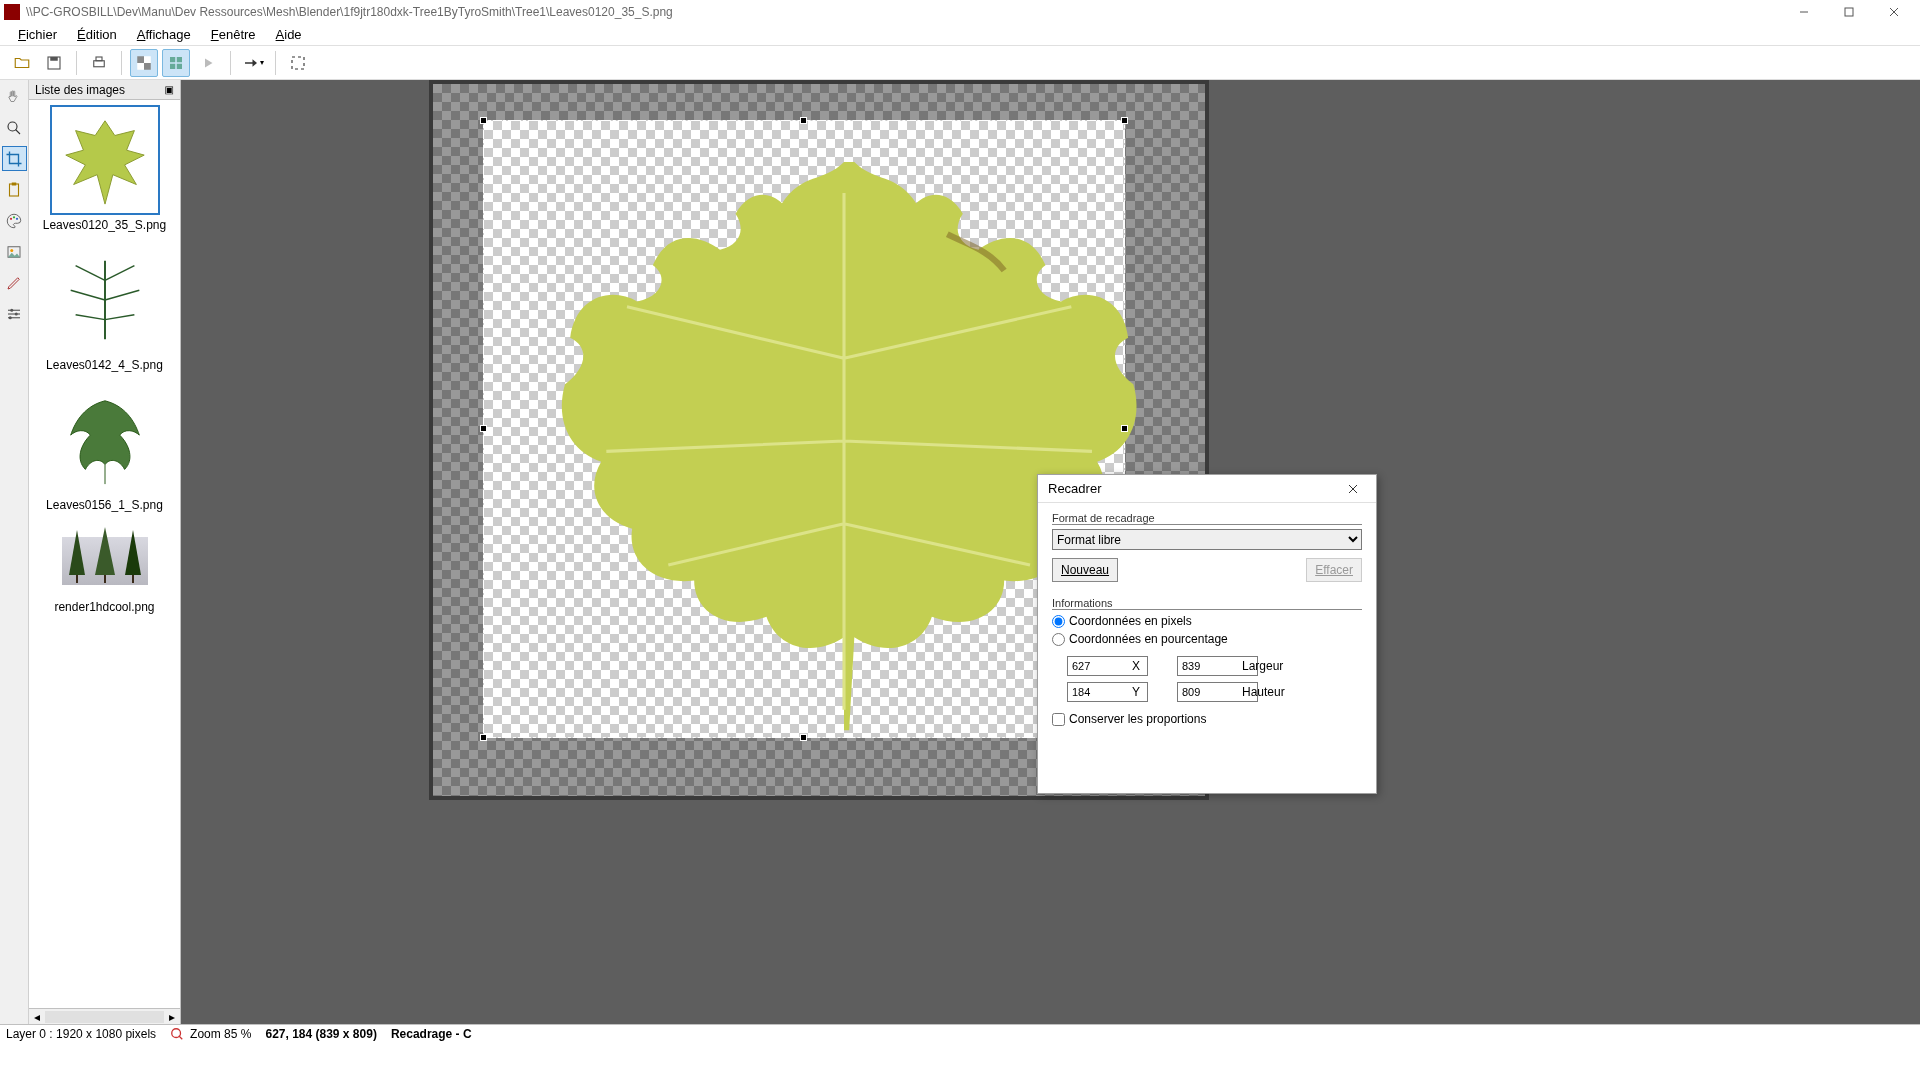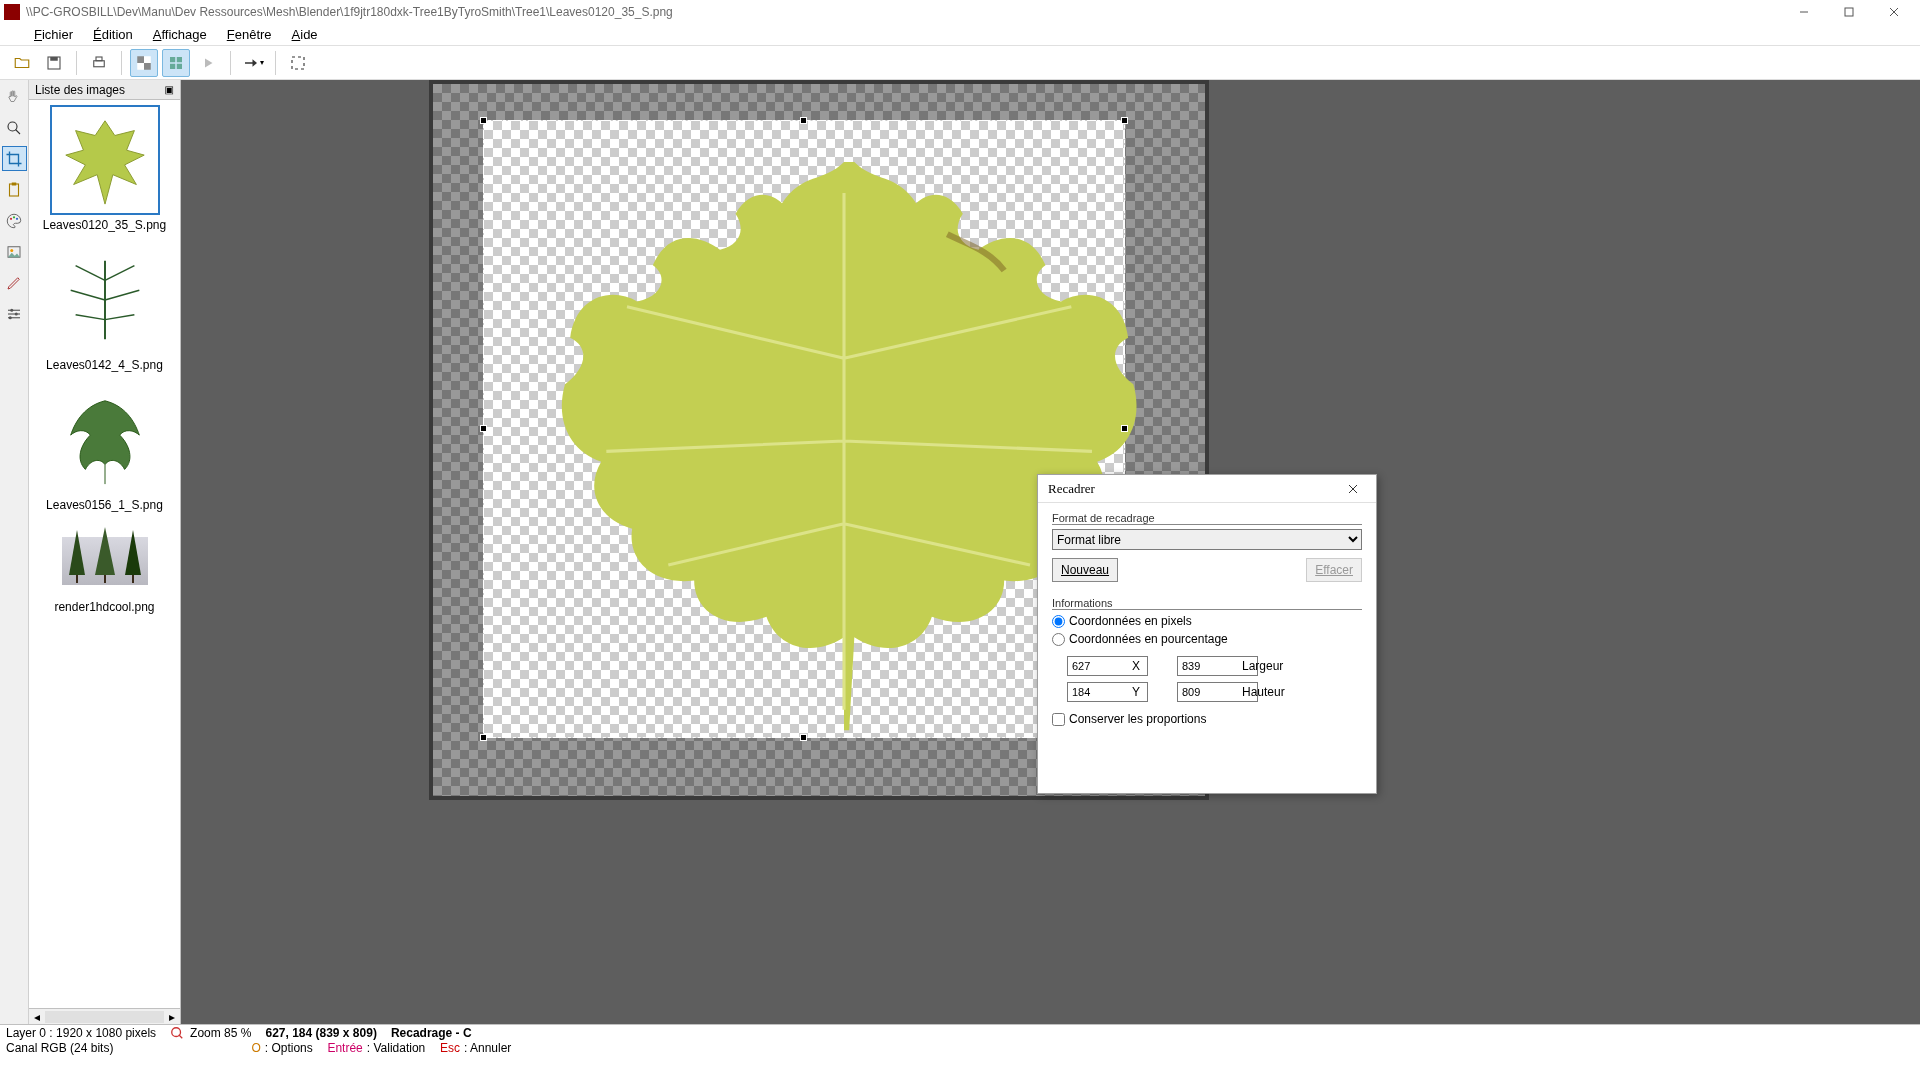--- a/index.html
+++ b/index.html
@@ -7,21 +7,21 @@
 
 
 .titlebar { height: 24px; background: #fff; display: flex; align-items: center; padding: 0 4px; color: #6a6a6a; }
 .titlebar .app-icon { width: 16px; height: 16px; background: #8b0000; margin-right: 6px; }
 .titlebar .title { flex: 1; font-size: 12px; }
 .titlebar .winbtns { display: flex; }
 .titlebar .winbtn { width: 45px; height: 24px; display: flex; align-items: center; justify-content: center; color: #555; }
 .titlebar .winbtn svg { width: 10px; height: 10px; }
 
 
-.menubar { height: 22px; background: #fff; border-bottom: 1px solid #e0e0e0; display: flex; align-items: center; padding: 0 24px; }
+.menubar { height: 22px; background: #fff; border-bottom: 1px solid #e0e0e0; display: flex; align-items: center; padding: 0 8px; }
 .menubar .menuitem { padding: 2px 10px; font-size: 13px; cursor: pointer; }
 .menubar .menuitem:first-letter { text-decoration: underline; }
 
 
 .toolbar { height: 34px; background: #fff; border-bottom: 1px solid #dcdcdc; display: flex; align-items: center; padding: 0 8px; gap: 4px; }
 .toolbar .tbtn { width: 28px; height: 28px; display: flex; align-items: center; justify-content: center; border: 1px solid transparent; border-radius: 2px; }
 .toolbar .tbtn.active { background: #cce4f7; border-color: #7ab8e0; }
 .toolbar .sep { width: 1px; height: 24px; background: #d0d0d0; margin: 0 4px; }
 .toolbar svg { width: 18px; height: 18px; }
 
@@ -54,21 +54,21 @@
 .handle { width: 7px; height: 7px; background: #000; border: 1px solid #fff; position: absolute; }
 .handle.tl { left: -4px; top: -4px; } .handle.tm { left: 50%; top: -4px; margin-left: -4px; } .handle.tr { right: -4px; top: -4px; }
 .handle.ml { left: -4px; top: 50%; margin-top: -4px; } .handle.mr { right: -4px; top: 50%; margin-top: -4px; }
 .handle.bl { left: -4px; bottom: -4px; } .handle.bm { left: 50%; bottom: -4px; margin-left: -4px; } .handle.br { right: -4px; bottom: -4px; }
 
 
 .leaf-img { position: absolute; left: 20px; top: 10px; width: 680px; height: 620px; }
 
 
 .dialog { position: absolute; left: 1037px; top: 474px; width: 340px; height: 320px; background: #fff; border: 1px solid #a0a0a0; box-shadow: 2px 2px 8px rgba(0,0,0,0.3); display: flex; flex-direction: column; font-size: 12px; }
-.dialog .dlg-title { height: 28px; display: flex; align-items: center; padding: 3px 10px; border-bottom: 1px solid #e0e0e0; font-family: Liberation Serif, serif; }
+.dialog .dlg-title { height: 28px; display: flex; align-items: center; padding: 3px 10px; border-bottom: 1px solid #e0e0e0; }
 .dialog .dlg-title .dlg-name { flex: 1; font-size: 13px; }
 .dialog .dlg-title .dlg-close { width: 26px; height: 26px; display: flex; align-items: center; justify-content: center; }
 .dialog .dlg-body { padding: 8px 14px; flex: 1; }
 .dialog .grp-label { font-size: 11px; color: #333; margin-bottom: 4px; border-bottom: 1px solid #888; padding-bottom: 1px;}
 .dialog .grp-label span { background: #fff; padding-right: 4px; position: relative; top: 1px; }
 .dialog select { width: 100%; height: 21px; border: 1px solid #7a7a7a; font-size: 12px; margin-bottom: 8px; }
 .dialog .btnrow { display: flex; gap: 6px; margin-bottom: 14px; }
 .dialog button { height: 24px; padding: 0 8px; border: 1px solid #888; background: #f0f0f0; font-size: 12px; cursor: pointer; }
 .dialog button:disabled { color: #999; border-color: #ccc; }
 .dialog .radio-row { display: flex; align-items: center; gap: 4px; margin-bottom: 4px; }
@@ -341,27 +341,20 @@
   <div class="row">
     <span class="seg">Layer 0 : 1920 x 1080 pixels</span>
     <svg class="icon-inline" viewBox="0 0 16 16">
         <circle cx="7" cy="7" r="5" fill="none" stroke="#c33" stroke-width="1.5"></circle>
         <line x1="10" y1="10" x2="14" y2="14" stroke="#c33" stroke-width="1.5"></line>
       </svg>
     <span class="seg">Zoom 85 %</span>
     <span class="seg bold">627, 184 (839 x 809)</span>
     <span class="seg bold">Recadrage - C</span>
   </div>
-  <div class="row">
-    <span class="seg">Canal RGB (24 bits)</span>
-    <span style="width:120px;"></span>
-    <span class="k-o">O</span><span>: Options</span>&nbsp;&nbsp;
-    <span class="k-e">Entrée</span><span>: Validation</span>&nbsp;&nbsp;
-    <span class="k-esc">Esc</span><span>: Annuler</span>
-  </div>
 </div>
 
 <div class="dialog">
   <div class="dlg-title">
     <span class="dlg-name">Recadrer</span>
     <div class="dlg-close">
         <svg viewBox="0 0 10 10" width="10" height="10">
           <line x1="1" y1="1" x2="9" y2="9" stroke="#333"></line>
           <line x1="9" y1="1" x2="1" y2="9" stroke="#333"></line>
         </svg>

